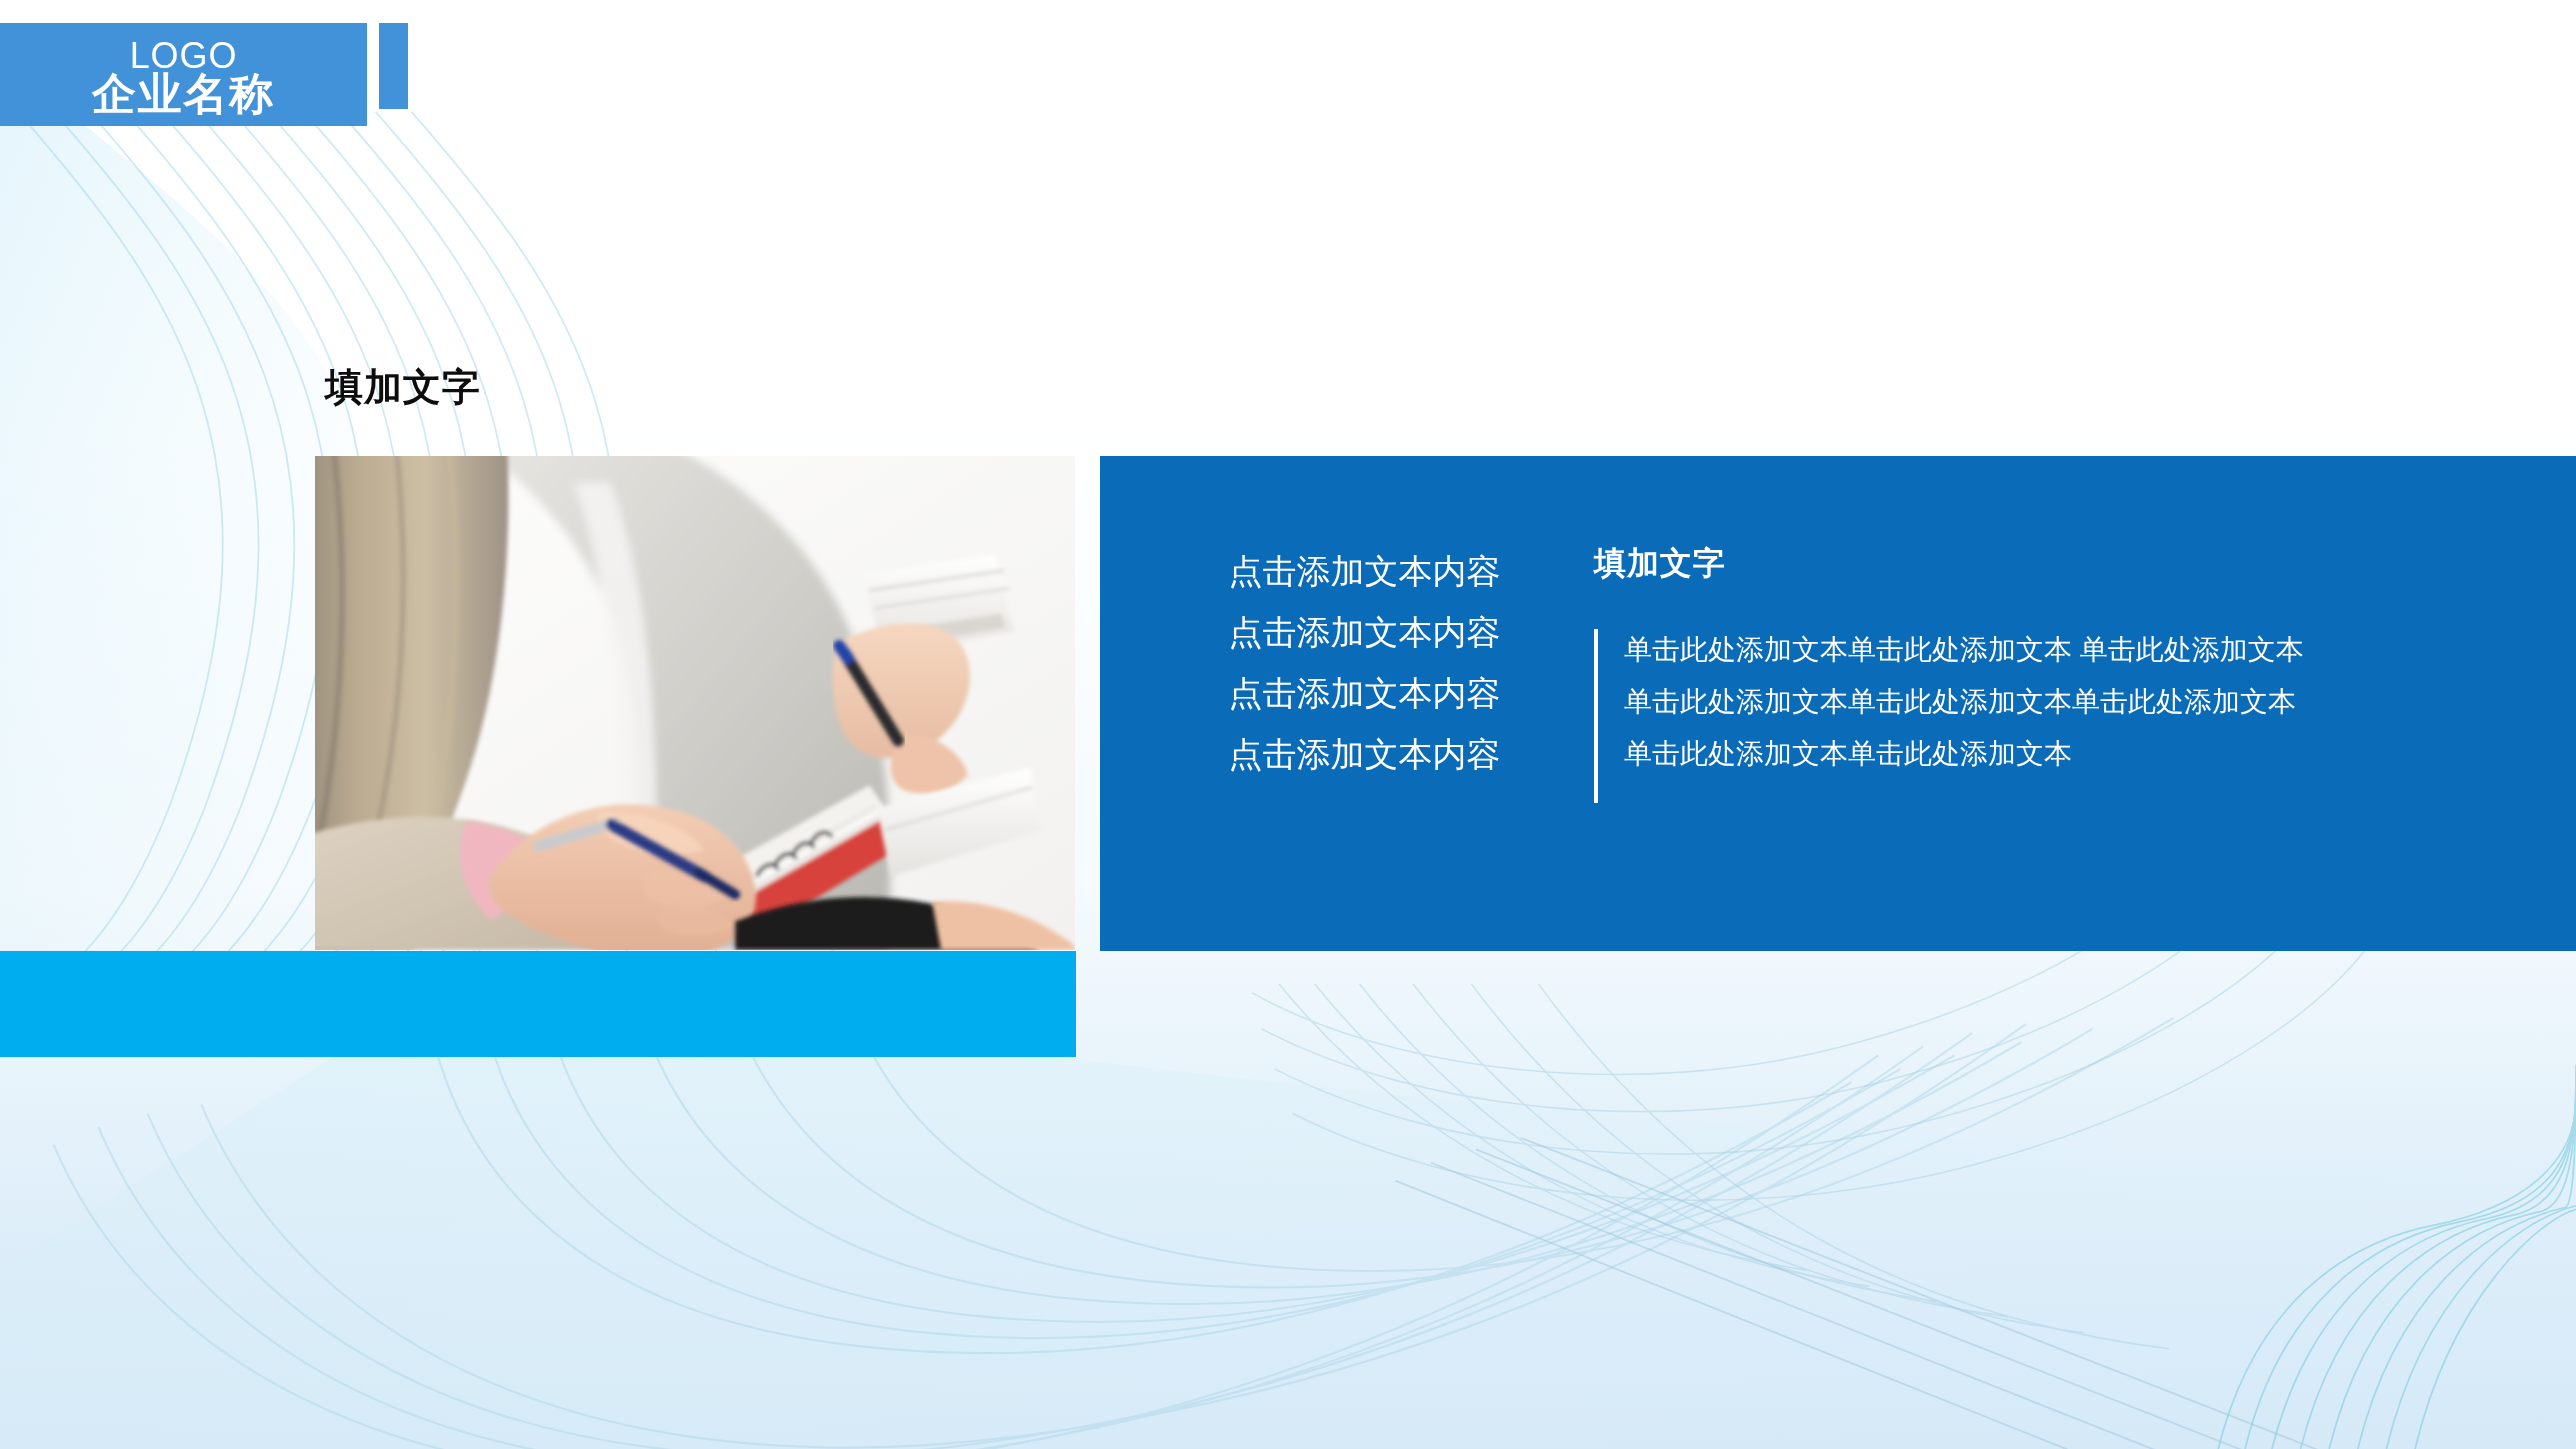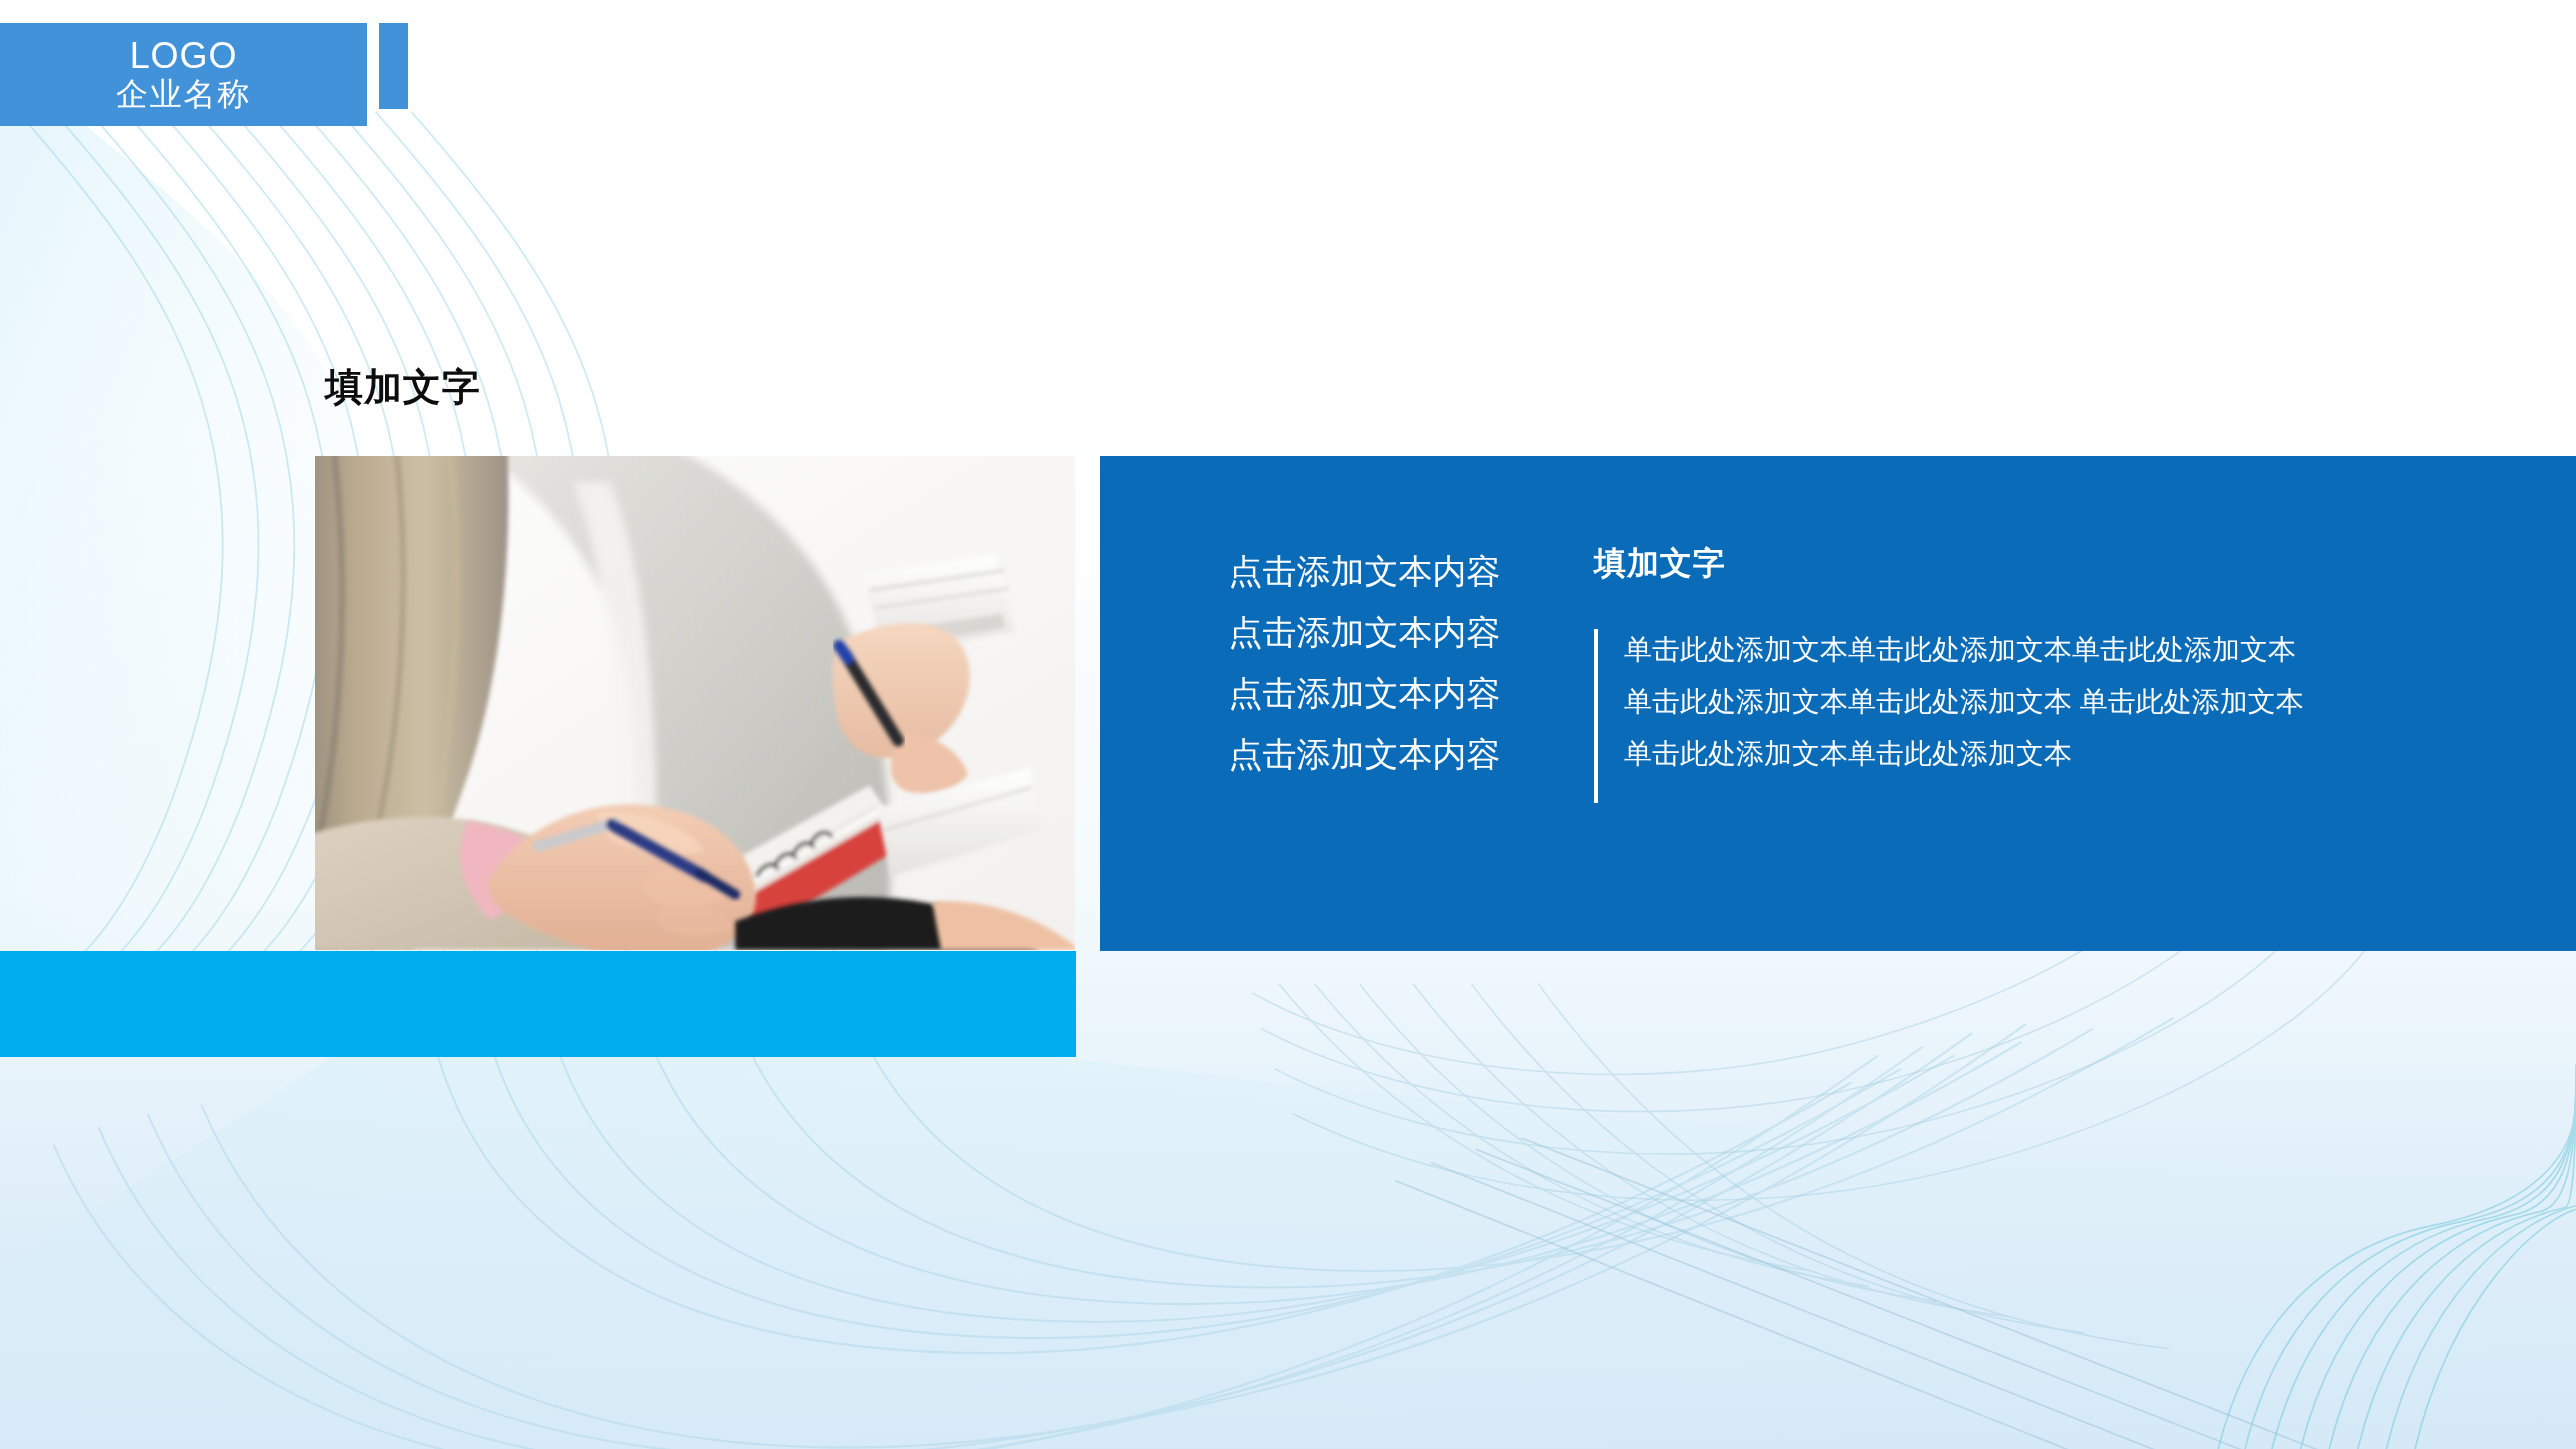--- a/index.html
+++ b/index.html
@@ -55,24 +55,24 @@
     justify-content: center;
     color: #ffffff;
   }
   .logo-main {
     font-size: 36px;
     line-height: 39px;
     letter-spacing: 0.9px;
     font-weight: 400;
   }
   .logo-sub {
-    font-size: 32px;
+    font-size: 44px;
     line-height: 38px;
     letter-spacing: 1.8px;
-    font-weight: 400;
+    font-weight: 700;
   }
   .logo-bar {
     position: absolute;
     left: 379px;
     top: 23px;
     width: 29px;
     height: 86px;
     background: #4192d9;
   }
 
@@ -406,22 +406,22 @@
       <div class="bullet-item">点击添加文本内容</div>
       <div class="bullet-item">点击添加文本内容</div>
       <div class="bullet-item">点击添加文本内容</div>
       <div class="bullet-item">点击添加文本内容</div>
     </div>
 
     <div class="right-col">
       <div class="right-heading">填加文字</div>
       <div class="right-body">
         <div class="divider-rule"></div>
+        <div class="body-line">单击此处添加文本单击此处添加文本 单击此处添加文本</div>
         <div class="body-line">单击此处添加文本单击此处添加文本单击此处添加文本</div>
-        <div class="body-line">单击此处添加文本单击此处添加文本 单击此处添加文本</div>
         <div class="body-line">单击此处添加文本单击此处添加文本</div>
       </div>
     </div>
   </div>
 
   <div class="cyan-band"></div>
 
 
 </div>
 

